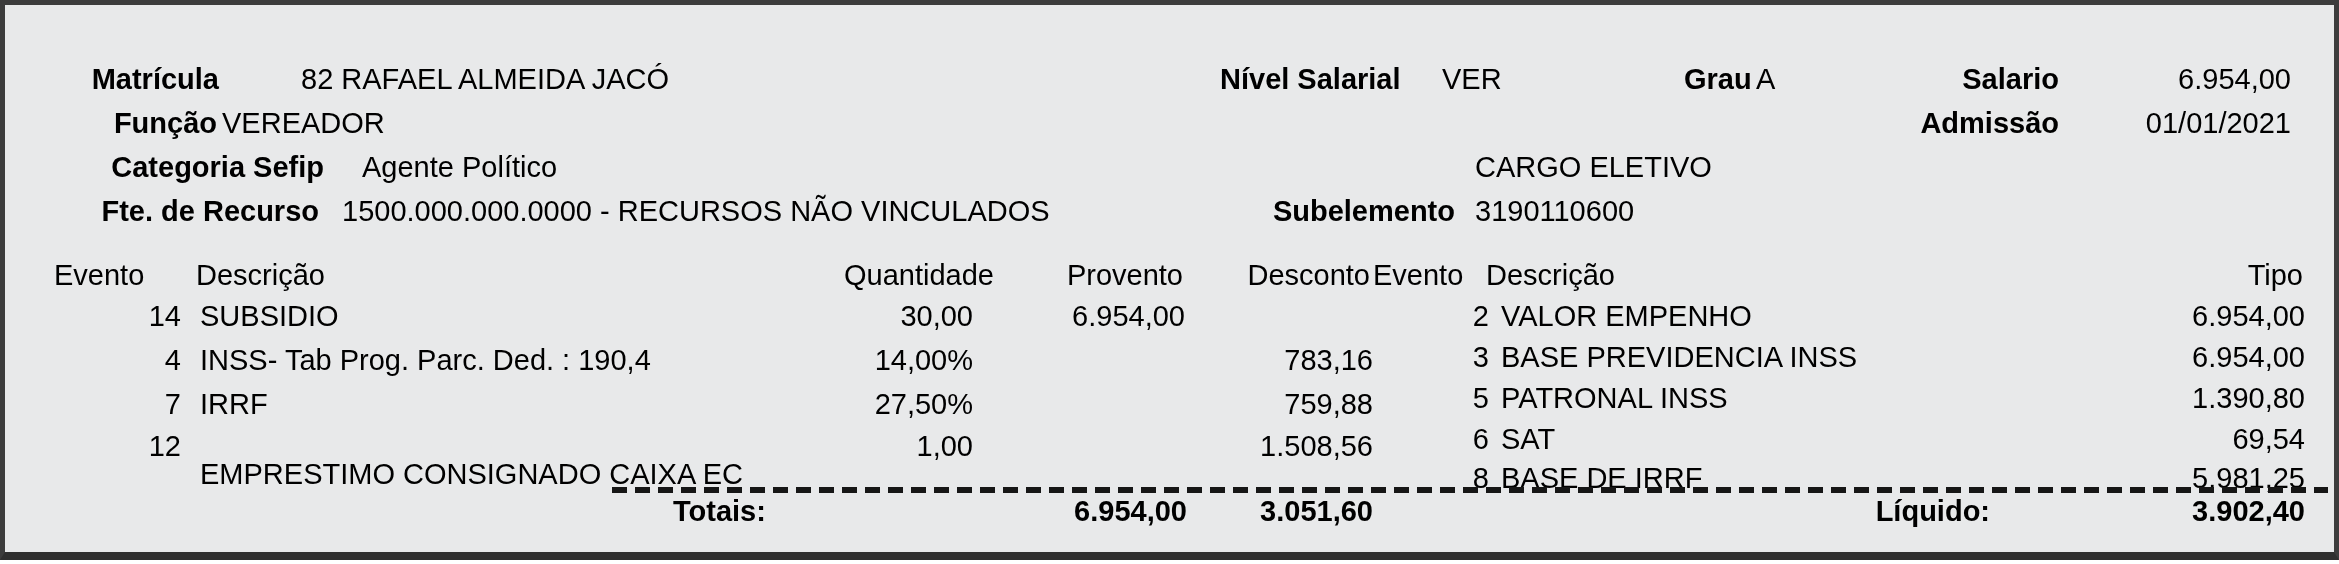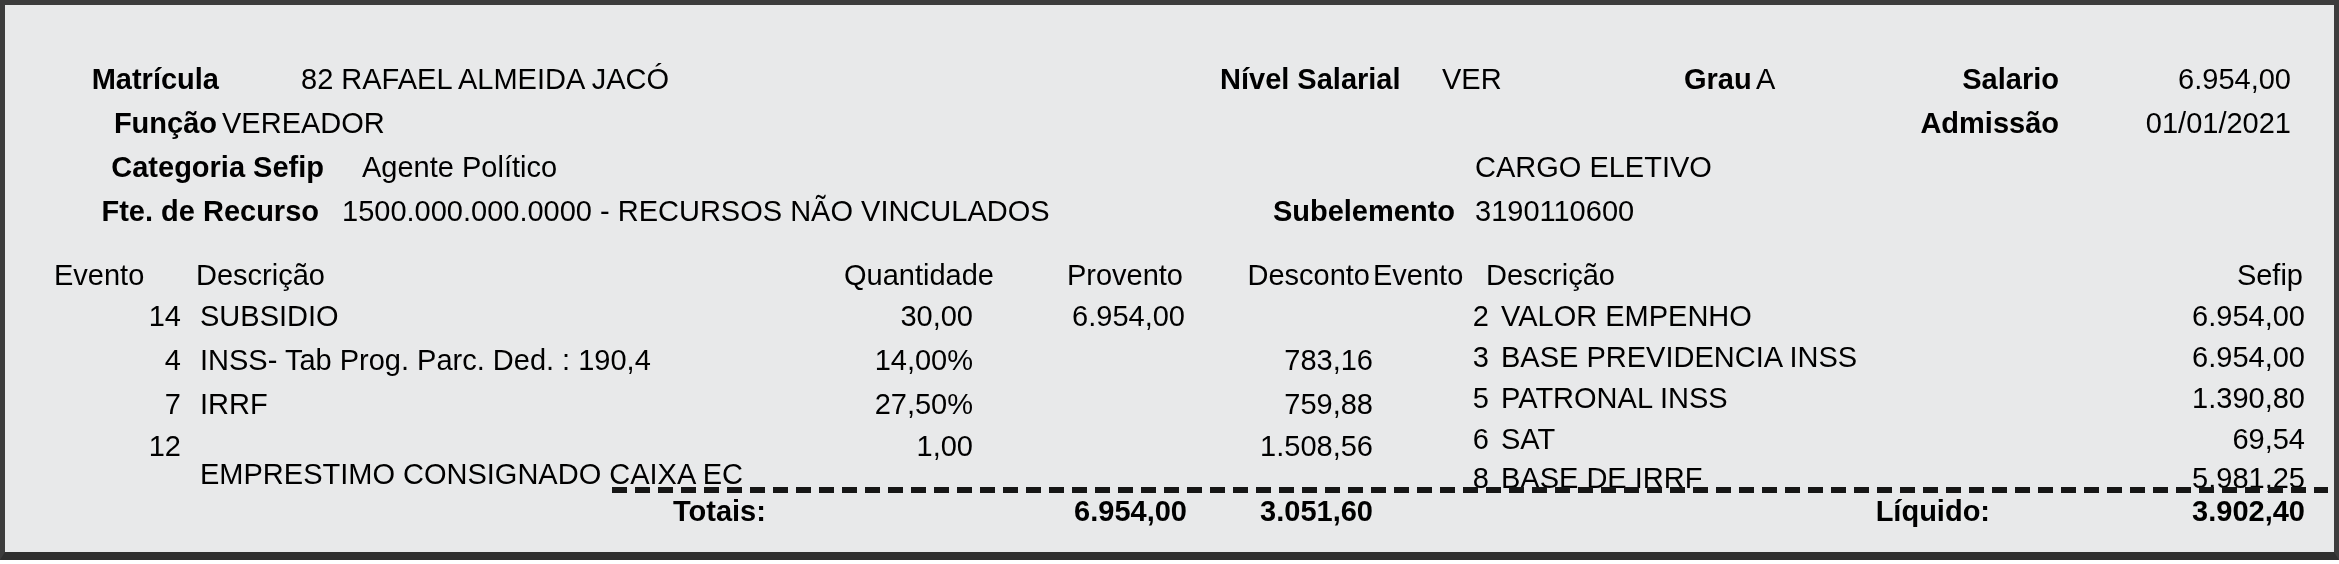--- a/index.html
+++ b/index.html
@@ -61,21 +61,21 @@
   <span class="t b ra" style="top:192px;left:1200px;width:250px;">Subelemento</span>
   <span class="t" style="top:192px;left:1470px;">3190110600</span>
 
   <span class="t" style="top:256px;left:49px;">Evento</span>
   <span class="t" style="top:256px;left:191px;">Descrição</span>
   <span class="t ra" style="top:256px;left:690px;width:299px;">Quantidade</span>
   <span class="t ra" style="top:256px;left:1000px;width:178px;">Provento</span>
   <span class="t ra" style="top:256px;left:1200px;width:165px;">Desconto</span>
   <span class="t" style="top:256px;left:1368px;">Evento</span>
   <span class="t" style="top:256px;left:1481px;">Descrição</span>
-  <span class="t ra" style="top:256px;left:2000px;width:298px;">Sefip</span>
+  <span class="t ra" style="top:256px;left:2000px;width:298px;">Tipo</span>
 
   <div>
     <span class="t ra" style="top:297px;left:80px;width:96px;">14</span>
     <span class="t" style="top:297px;left:195px;">SUBSIDIO</span>
     <span class="t ra" style="top:297px;left:690px;width:278px;">30,00</span>
     <span class="t ra" style="top:297px;left:1000px;width:180px;">6.954,00</span>
     <span class="t ra" style="top:297px;left:1200px;width:168px;"></span>
   </div>
   <div>
     <span class="t ra" style="top:341px;left:80px;width:96px;">4</span>

